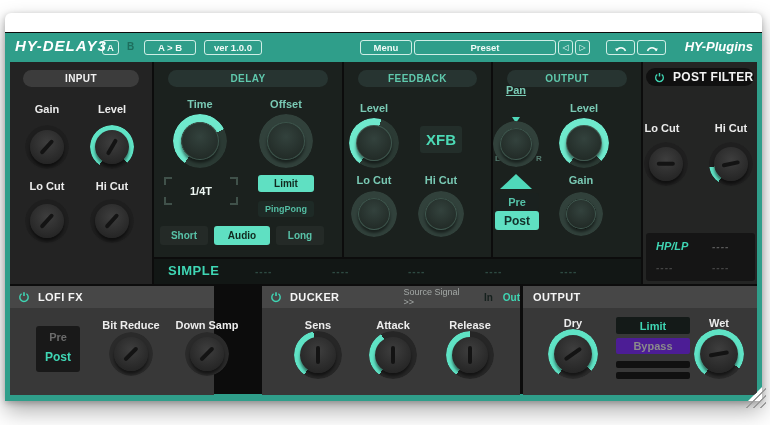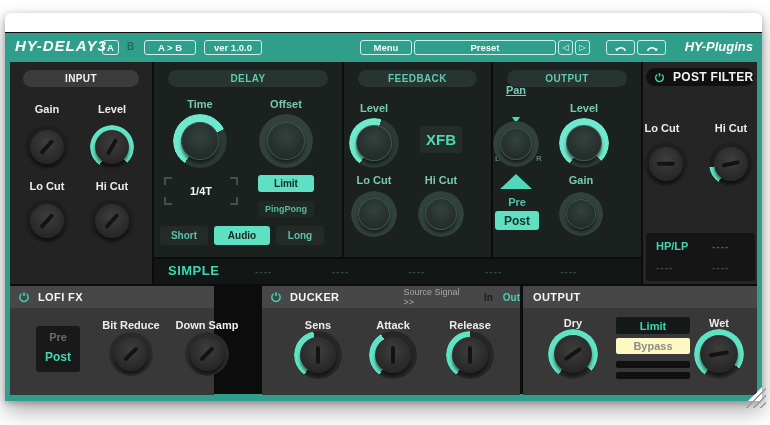--- a/index.html
+++ b/index.html
@@ -213,21 +213,21 @@
                 <i class="pt" style="transform:rotate(90deg);"></i>
               </div>
           </div>
           <div class="kl w" style="left:52px;top:60px;">Hi Cut</div>
           <div class="kw" style="left:66px;top:80px;width:44px;height:44px;">
             <div class="ring" style="background:conic-gradient(from 215deg,#5fe3c5 13%,#1f1f1f 0);"></div>
             <div class="knob gk">
                 <i class="pt" style="transform:rotate(78deg);"></i>
               </div>
           </div>
-          <div style="position:absolute;left:3px;right:2px;top:171px;height:48px;background:#151515;border-radius:3px;">
+          <div style="position:absolute;left:3px;right:2px;top:171px;height:48px;background:#151515;border-radius:3px;font-style:italic;">
             <span style="position:absolute;left:10px;top:7px;color:#3fd6b4;font-size:11px;font-weight:bold;">HP/LP</span>
             <span style="position:absolute;left:66px;top:8px;color:#5a5a5a;font-size:10px;font-weight:bold;letter-spacing:1px;">----</span>
             <span style="position:absolute;left:10px;top:29px;color:#444;font-size:10px;font-weight:bold;letter-spacing:1px;">----</span>
             <span style="position:absolute;left:66px;top:29px;color:#444;font-size:10px;font-weight:bold;letter-spacing:1px;">----</span>
           </div>
         </div>
 
         <div class="sect" style="left:144px;top:197px;width:487px;height:25px;background:#121715;">
           <span style="position:absolute;left:14px;top:4px;color:#3fd6b4;font-size:13px;font-weight:bold;letter-spacing:.5px;">SIMPLE</span>
           <span style="position:absolute;left:101px;top:7px;color:#2e4a42;font-size:10px;font-weight:bold;letter-spacing:1px;">----</span>
@@ -308,21 +308,21 @@
             <span class="t" style="margin-left:10px;">OUTPUT</span>
           </div>
           <div class="kl w" style="left:14px;top:31px;">Dry</div>
           <div class="kw" style="left:25px;top:43px;width:50px;height:50px;">
             <div class="ring" style="background:conic-gradient(from 215deg,#5fe3c5 77%,#2a2a2a 0);"></div>
             <div class="knob gk" style="inset:6px;">
                 <i class="pt" style="transform:rotate(55deg);"></i>
               </div>
           </div>
           <div class="btn" style="left:93px;top:31px;width:74px;height:17px;background:#141a18;color:#3fd6b4;font-size:11px;border-radius:2px;">Limit</div>
-          <div class="btn" style="left:93px;top:52px;width:74px;height:16px;background:#fef9c3;color:#8b8b8b;font-size:11px;border-radius:2px;">Bypass</div>
+          <div class="btn" style="left:93px;top:52px;width:74px;height:16px;background:#4c1d95;color:#8b8b8b;font-size:11px;border-radius:2px;">Bypass</div>
           <div class="meter" style="left:93px;top:75px;"></div>
           <div class="meter" style="left:93px;top:86px;"></div>
           <div class="kl w" style="left:160px;top:31px;">Wet</div>
           <div class="kw" style="left:171px;top:43px;width:50px;height:50px;">
             <div class="ring" style="background:conic-gradient(from 215deg,#5fe3c5 75%,#2a2a2a 0);"></div>
             <div class="knob gk" style="inset:6px;">
                 <i class="pt" style="transform:rotate(80deg);"></i>
               </div>
           </div>
         </div>

